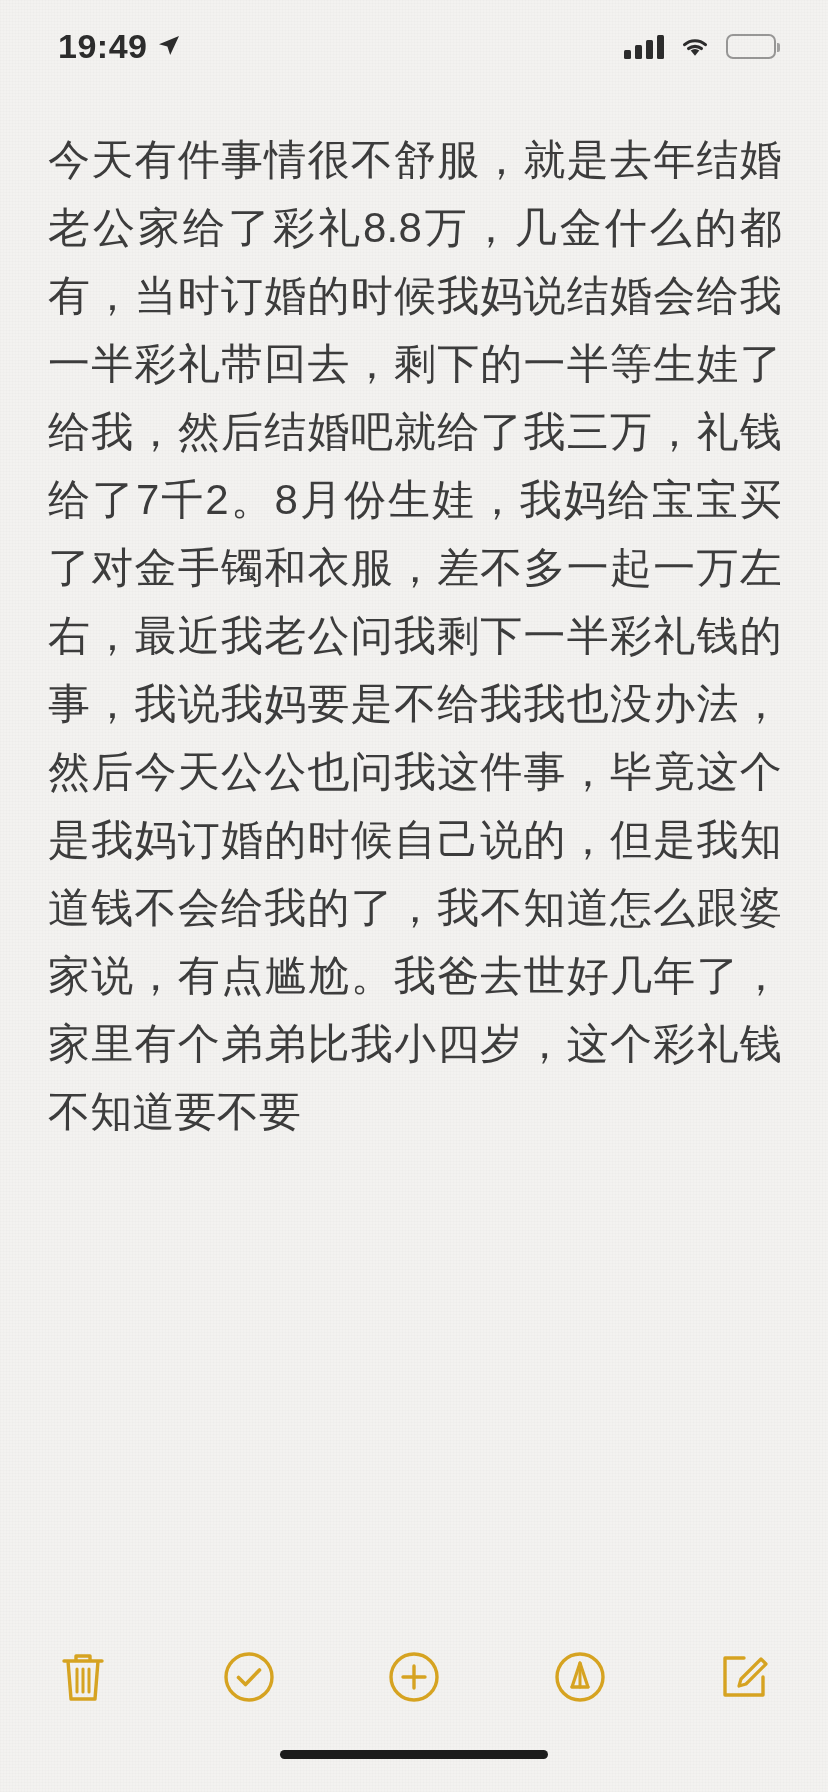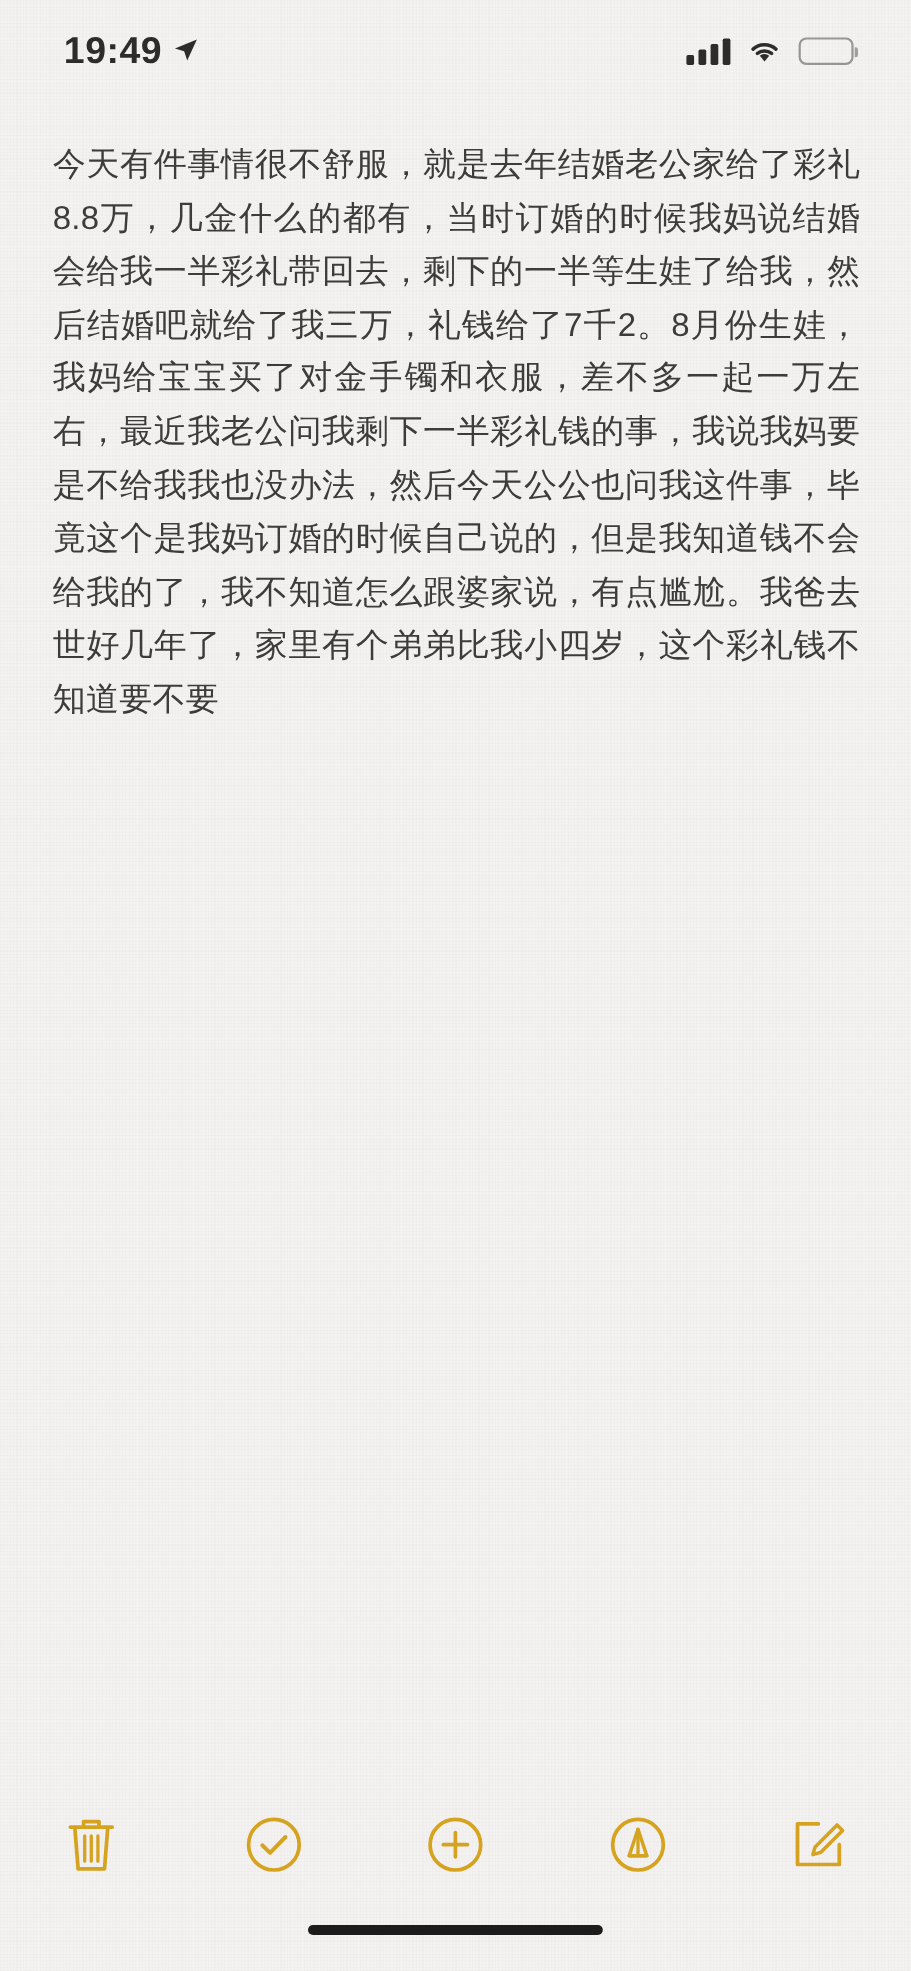--- a/index.html
+++ b/index.html
@@ -133,21 +133,21 @@
   .share-icon { width: 42px; height: 48px; display:block; cursor:pointer; }
 
   
   .note-body {
     flex: 1 1 auto;
     padding: 34px 46px 0 48px;
     box-sizing: border-box;
     overflow: hidden;
   }
   .note-text {
-    font-size: 30px;
+    font-size: 42px;
     line-height: 1.62;
     color: #3c3c3c;
     letter-spacing: 0.2px;
     white-space: pre-wrap;
     word-break: break-all;
     text-align: justify;
     font-weight: 400;
   }
 
   

